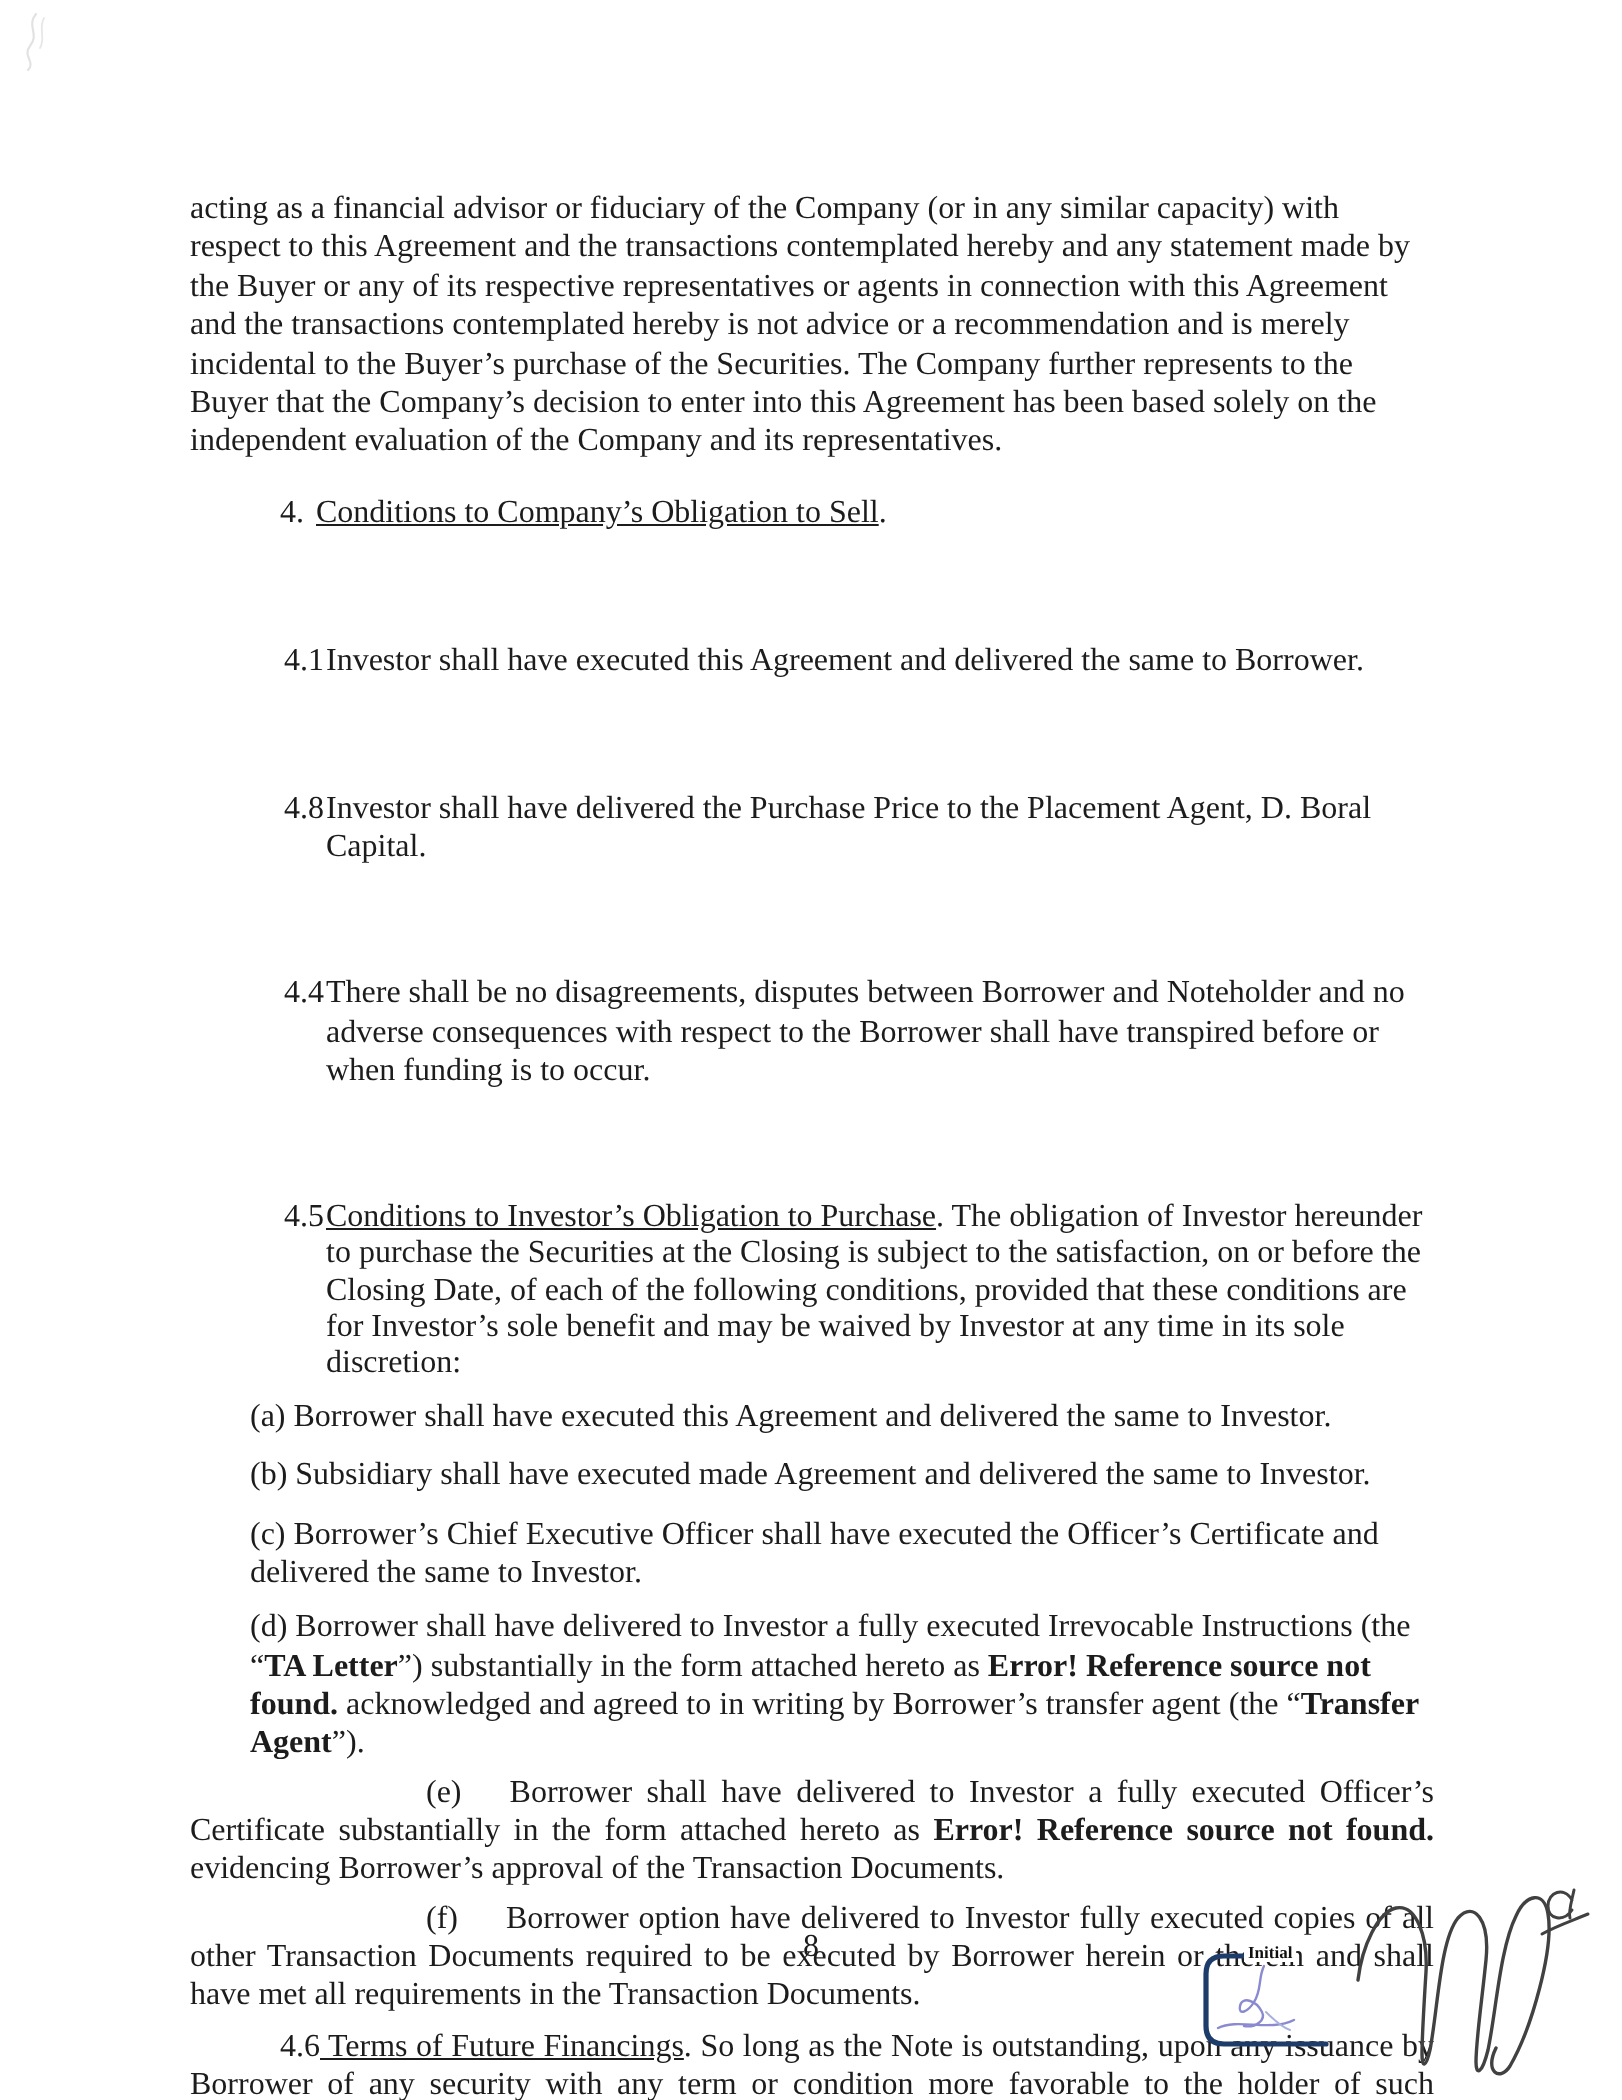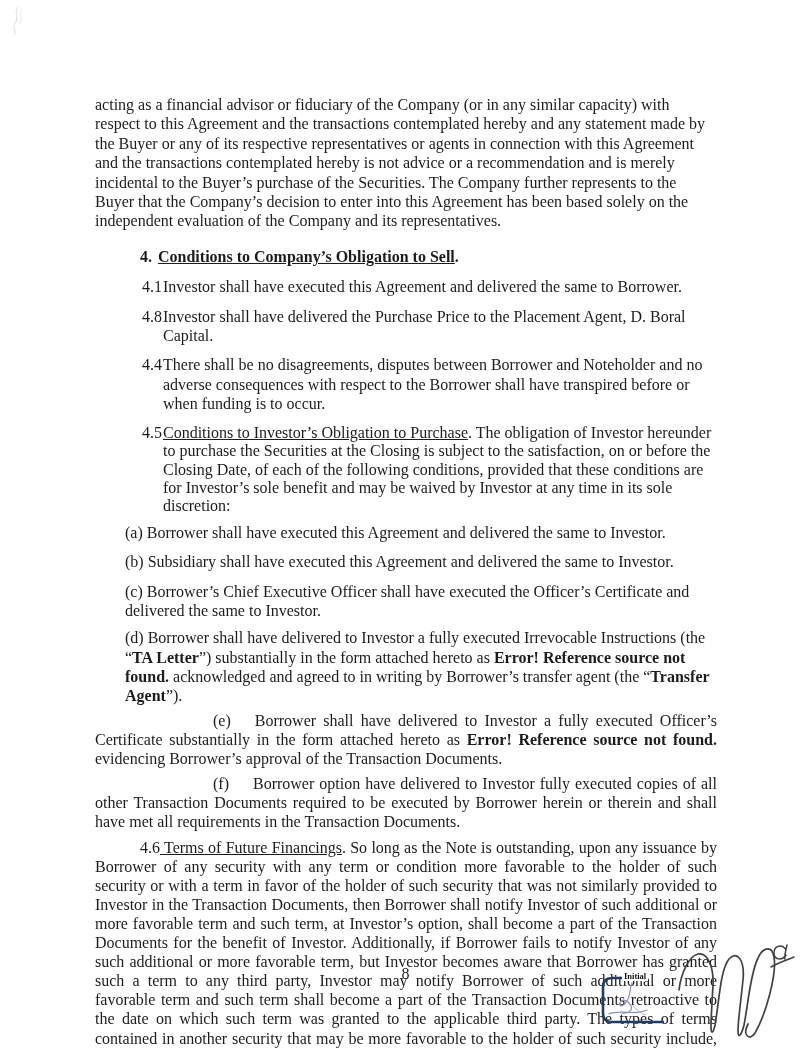--- a/index.html
+++ b/index.html
@@ -9,24 +9,24 @@
     background:#ffffff;
     font-family:"Liberation Serif", serif;
     font-size:16px;
     color:#1c1c1c;
     overflow:hidden;
     padding-left:40px;
   }
   .content{position:absolute;left:95px;top:95px;width:622px;}
   p{margin:0;line-height:19.4px;}
   .p-intro{margin-bottom:16px;}
-  .h-sec{margin-left:45px;margin-bottom:11px;font-weight:bold;}
+  .h-sec{margin-left:45px;margin-bottom:11px;}
   .h-sec .num4{margin-right:6px;}
   .item{margin-left:47px;padding-left:21px;text-indent:-21px;margin-bottom:10px;}
-  .item .num{display:inline-block;width:21px;text-indent:0;}
+  .item .num{display:inline-block;width:21px;text-indent:0;margin-top:44px;}
   .item-45{line-height:18.4px;margin-bottom:7px;}
   .sub{margin-left:30px;margin-bottom:10px;}
   .sub-c{margin-bottom:8px;}
   .sub-d{margin-bottom:7px;line-height:19.2px;font-family:Liberation Serif, serif;}
   .hang{ text-align:justify;text-indent:118px;margin-bottom:6px;line-height:18.9px;}
   .tab{display:inline-block;width:24px;}
   .p-46{text-align:justify;text-indent:45px;line-height:19.1px;}
   .u{text-decoration:underline;}
   .b{font-weight:bold;}
   .page-number{position:absolute;left:0;top:964px;width:811px;text-align:center;line-height:20px;}
@@ -72,21 +72,21 @@
 
     <p class="item item-45">
       <span class="num">4.5</span><span class="u">Conditions to Investor’s Obligation to Purchase</span><span>. The obligation of Investor hereunder to purchase the Securities at the Closing is subject to the satisfaction, on or before the Closing Date, of each of the following conditions, provided that these conditions are for Investor’s sole benefit and may be waived by Investor at any time in its sole discretion:</span>
     </p>
 
     <p class="sub">
       <span>(a) Borrower shall have executed this Agreement and delivered the same to Investor.</span>
     </p>
 
     <p class="sub">
-      <span>(b) Subsidiary shall have executed this Agreement and delivered the same to Investor.</span>
+      <span>(b) Subsidiary shall have executed made Agreement and delivered the same to Investor.</span>
     </p>
 
     <p class="sub sub-c">
       <span>(c) Borrower’s Chief Executive Officer shall have executed the Officer’s Certificate and delivered the same to Investor.</span>
     </p>
 
     <p class="sub sub-d">
       <span>(d) Borrower shall have delivered to Investor a fully executed Irrevocable Instructions (the “</span><span class="b">TA Letter</span><span>”) substantially in the form attached hereto as </span><span class="b">Error! Reference source not found.</span><span> acknowledged and agreed to in writing by Borrower’s transfer agent (the “</span><span class="b">Transfer Agent</span><span>”).</span>
     </p>
 

